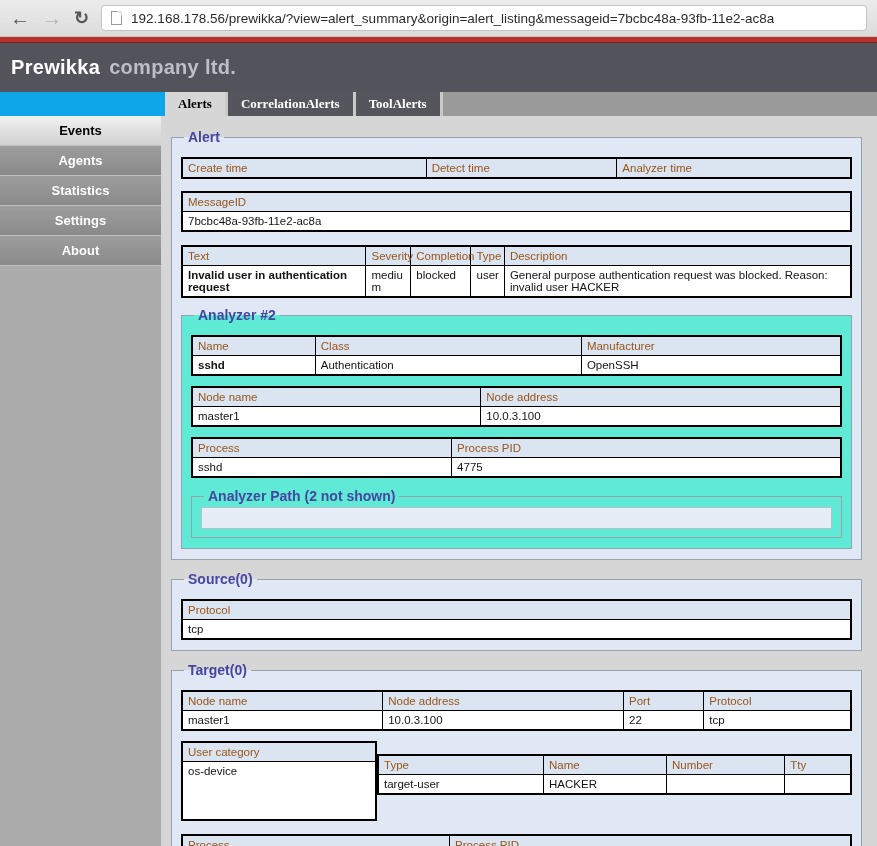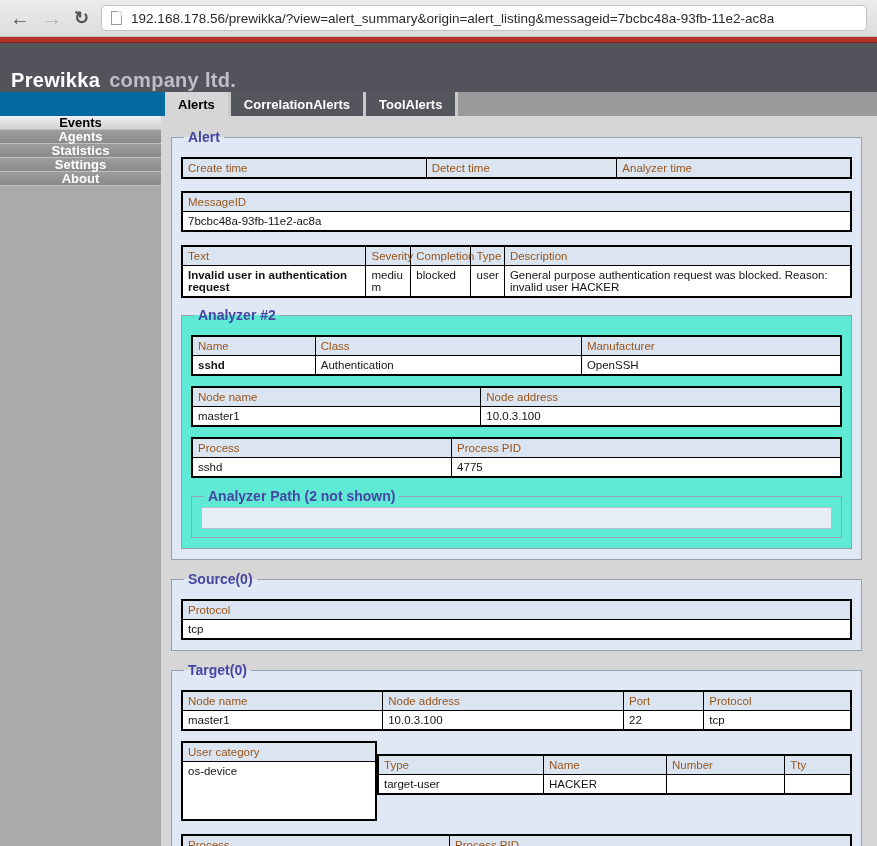--- a/index.html
+++ b/index.html
@@ -16,38 +16,38 @@
   .url-bar { flex:1; height:26px; background:#fff; border:1px solid #c3c3c3;
     border-radius:4px; display:flex; align-items:center; padding:0 9px; gap:9px; }
   .page-icon { width:11px; height:14px; border:1px solid #9a9a9a; background:#fdfdfd;
     position:relative; flex:0 0 auto; }
   .page-icon::after { content:""; position:absolute; top:-1px; right:-1px;
     border-top:5px solid #e3e3e3; border-left:5px solid transparent; }
   .url-text { font-size:13.5px; color:#2b2b2b; white-space:nowrap; overflow:hidden; }
 
   
   .red-bar { height:6px; background:#b5332b; border-bottom:1px solid #7e1f19; }
-  .masthead { height:49px; background:#53535b; display:flex; align-items:flex-end; padding-left:11px; }
+  .masthead { height:49px; background:#53535b; display:flex; align-items:center; padding-left:11px; }
   .brand { color:#fff; font-weight:bold; font-size:20px; letter-spacing:.3px; }
   .brand-suffix { color:#bdbec6; font-weight:bold; font-size:20px; margin-left:9px; letter-spacing:.3px; }
 
   
-  .tab-row { height:24px; background:#0369a1; display:flex; align-items:stretch; }
+  .tab-row { height:24px; background:#0ea5e9; display:flex; align-items:stretch;font-family:Liberation Serif, serif; }
   .tab-spacer { width:165px; flex:0 0 auto; }
   .tab { display:flex; align-items:center; padding:0 13px; font-size:13px;
     font-weight:bold; cursor:pointer; white-space:nowrap; }
   .tab.active { background:#d6d6d6; color:#000; }
   .tab.inactive { background:#55555d; color:#fff; border-left:3px solid #c9c9c9; }
   .tab.inactive.last { border-right:3px solid #c9c9c9; }
   .tab-filler { flex:1; background:#9a9a9a; }
 
   
   .main-row { display:flex; height:730px; }
   .sidebar { width:161px; flex:0 0 auto; background:#ababab; }
-  .side-item { height:14px; display:flex; align-items:center; justify-content:center;
+  .side-item { height:30px; display:flex; align-items:center; justify-content:center;
     font-size:13px; font-weight:bold; color:#fff; cursor:pointer;
     background:linear-gradient(#9d9d9d,#8a8a8a); border-bottom:1px solid #bfbfbf; }
   .side-item.active { background:linear-gradient(#f0f0f0,#d2d2d2); color:#000; }
   .content { flex:1; background:#d6d6d6; padding:13px 15px 0 10px; overflow:hidden; }
 
   
   fieldset.section { border:1px solid #98a2ae; background:#dfe8f4; padding:3px 9px 10px; margin:0 0 11px 0; }
   fieldset.section legend { font-weight:bold; color:#4646a2; font-size:14px; padding:0 4px; margin-left:3px; }
   fieldset.sub { border:1px solid #98a2ae; background:#5eead4; padding:3px 9px 10px; margin-top:9px; }
   fieldset.sub legend { font-weight:bold; color:#4646a2; font-size:14px; padding:0 4px; margin-left:3px; }

